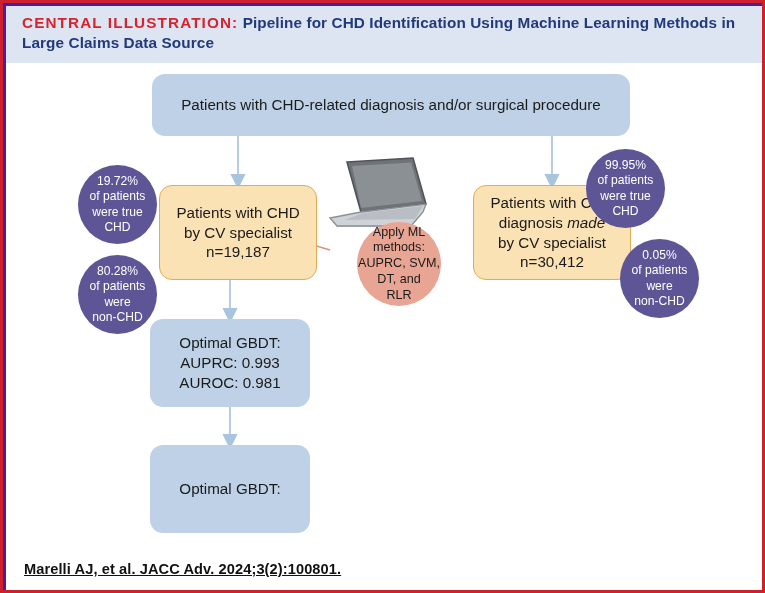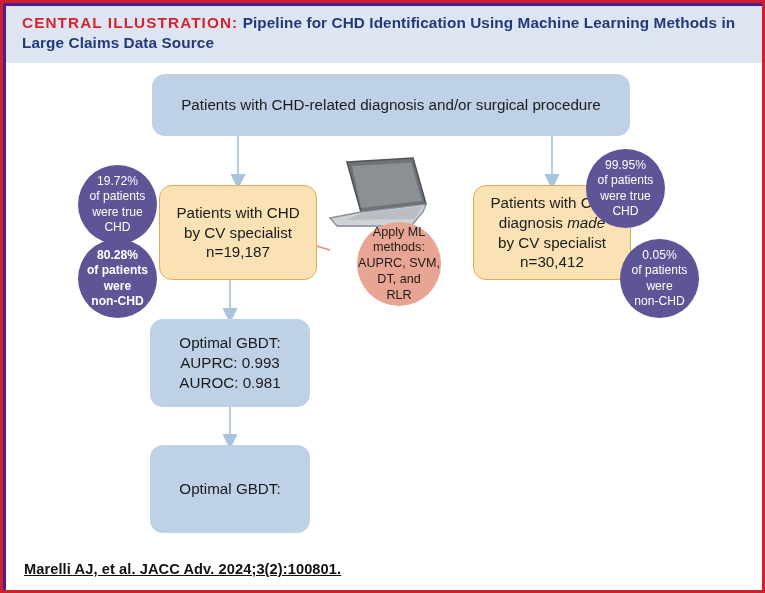--- a/index.html
+++ b/index.html
@@ -89,21 +89,21 @@
   }
   .node em { font-style: italic; }
 
   
   #box-top        { left: 146px; top: 11px;  width: 478px; height: 62px; }
   #box-left       { left: 153px; top: 122px; width: 158px; height: 95px; }
   #box-right      { left: 467px; top: 122px; width: 158px; height: 95px; }
   #box-metrics    { left: 144px; top: 256px; width: 160px; height: 88px; }
   #box-accuracy   { left: 144px; top: 382px; width: 160px; height: 88px; }
   #circle-l-true  { left: 72px;  top: 102px;  width: 79px;  height: 79px; }
-  #circle-l-non   { left: 72px;  top: 176px; width: 79px;  height: 79px; font-weight: bold; }
+  #circle-l-non   { left: 72px;  top: 192px; width: 79px;  height: 79px; }
   #circle-r-true  { left: 580px; top: 86px;  width: 79px;  height: 79px; }
   #circle-r-non   { left: 614px; top: 176px; width: 79px;  height: 79px; }
   #circle-ml      { left: 319px; top: 159px; width: 84px;  height: 84px; margin-left: 32px; }
 
   
   #laptop {
     position: absolute;
     left: 321px;
     top: 93px;
     width: 102px;

